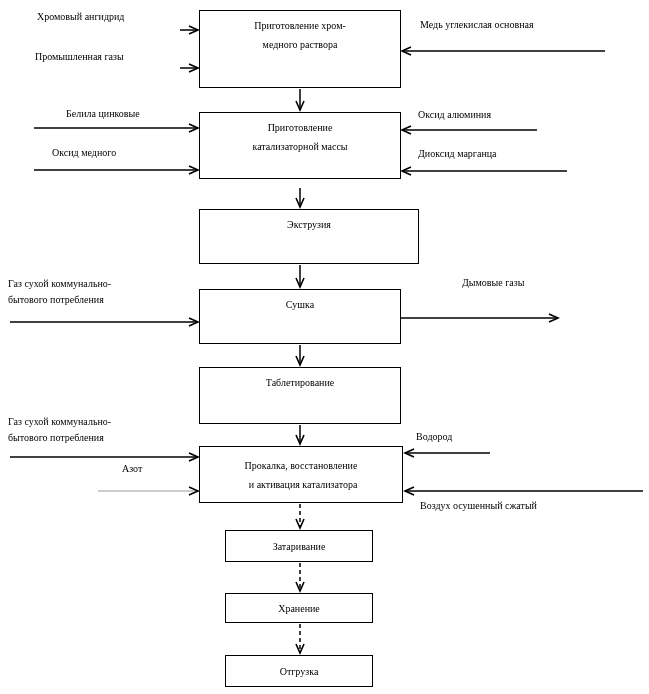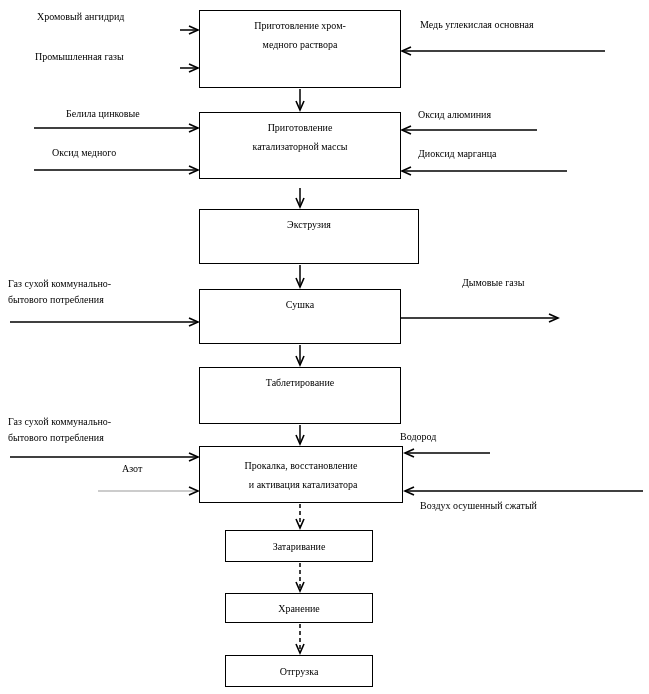--- a/index.html
+++ b/index.html
@@ -67,21 +67,21 @@
   .l-water      { left:35px;  top:49px; }
   .l-copper     { left:420px; top:17px; }
   .l-zinc       { left:66px;  top:106px; }
   .l-magnesium  { left:52px;  top:145px; }
   .l-aluminum   { left:418px; top:107px; }
   .l-manganese  { left:418px; top:146px; }
   .l-drygas1    { left:8px;   top:276px; width:175px; }
   .l-flue       { left:418px; top:275px;margin-left:44px; }
   .l-drygas2    { left:8px;   top:414px; width:175px; }
   .l-nitrogen   { left:122px; top:461px; }
-  .l-hydrogen   { left:400px; top:429px; }
+  .l-hydrogen   { left:416px; top:429px; }
   .l-air        { left:420px; top:467px;margin-top:31px; }
 </style>
 </head>
 <body>
 
 <div class="canvas">
 
   <svg class="arrow-layer" width="649" height="694" viewBox="0 0 649 694" xmlns="http://www.w3.org/2000/svg">
     <defs>
       <marker id="arr" markerUnits="userSpaceOnUse" markerWidth="13" markerHeight="12" refX="10" refY="5" orient="auto">

